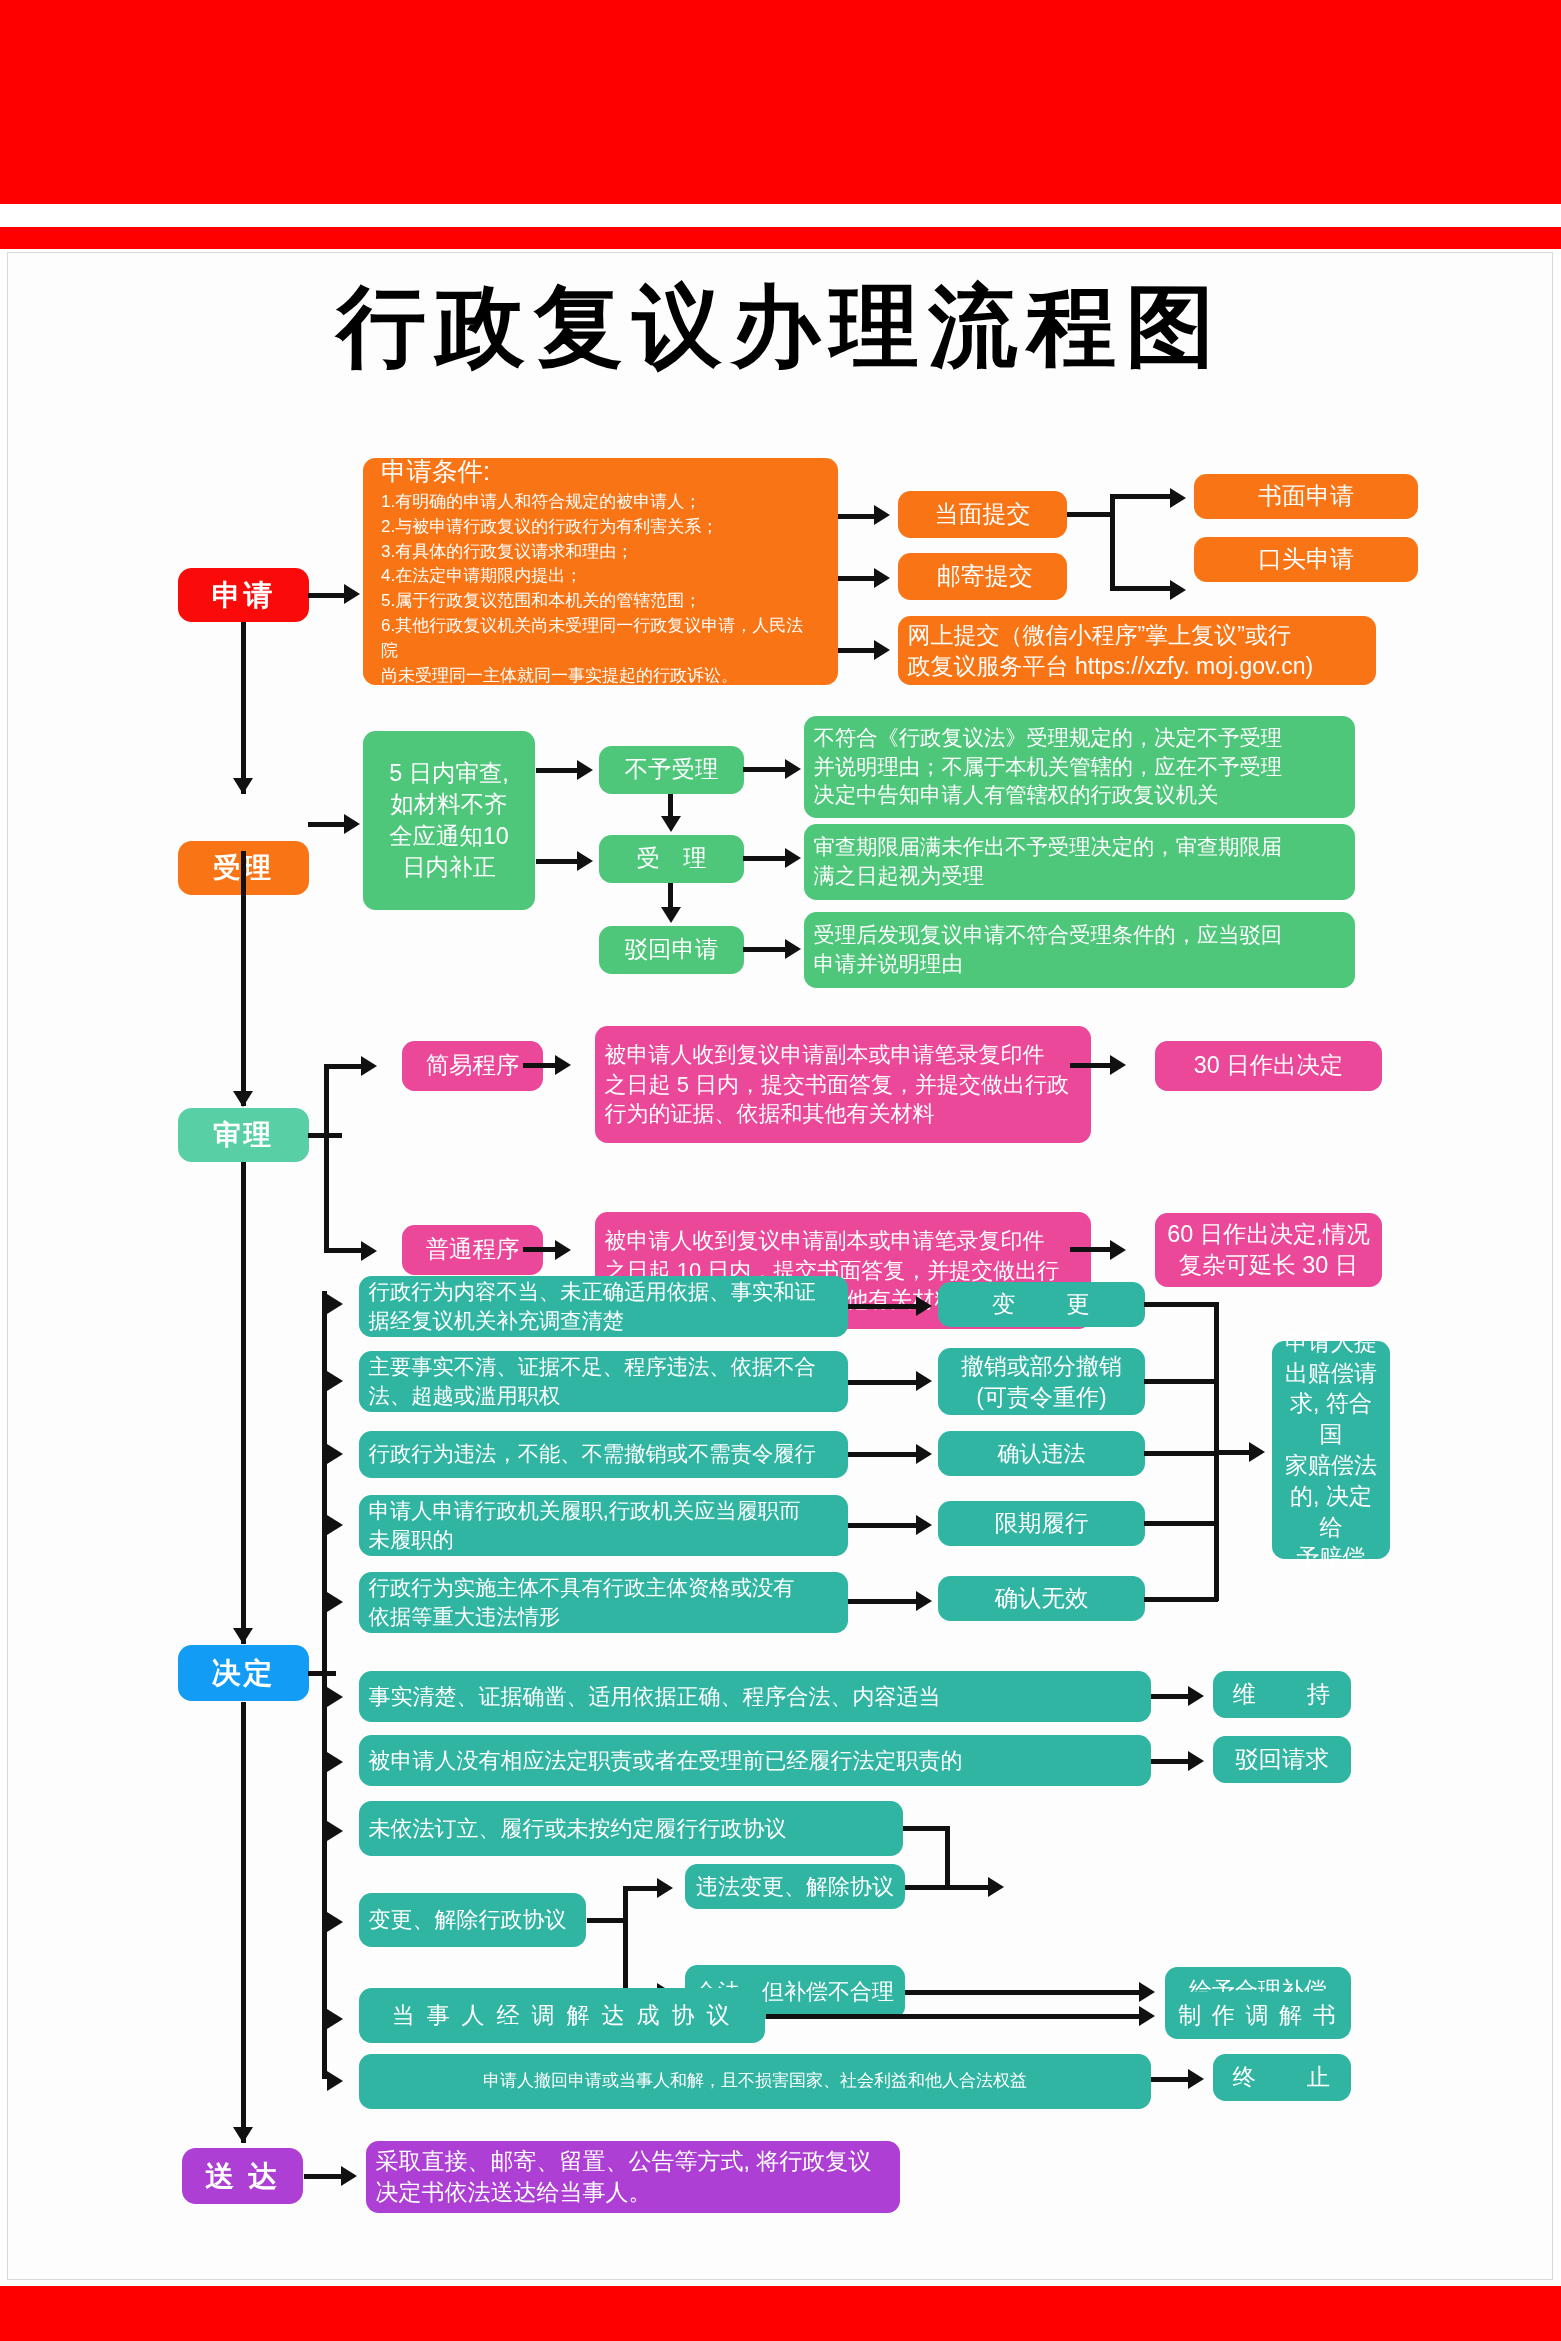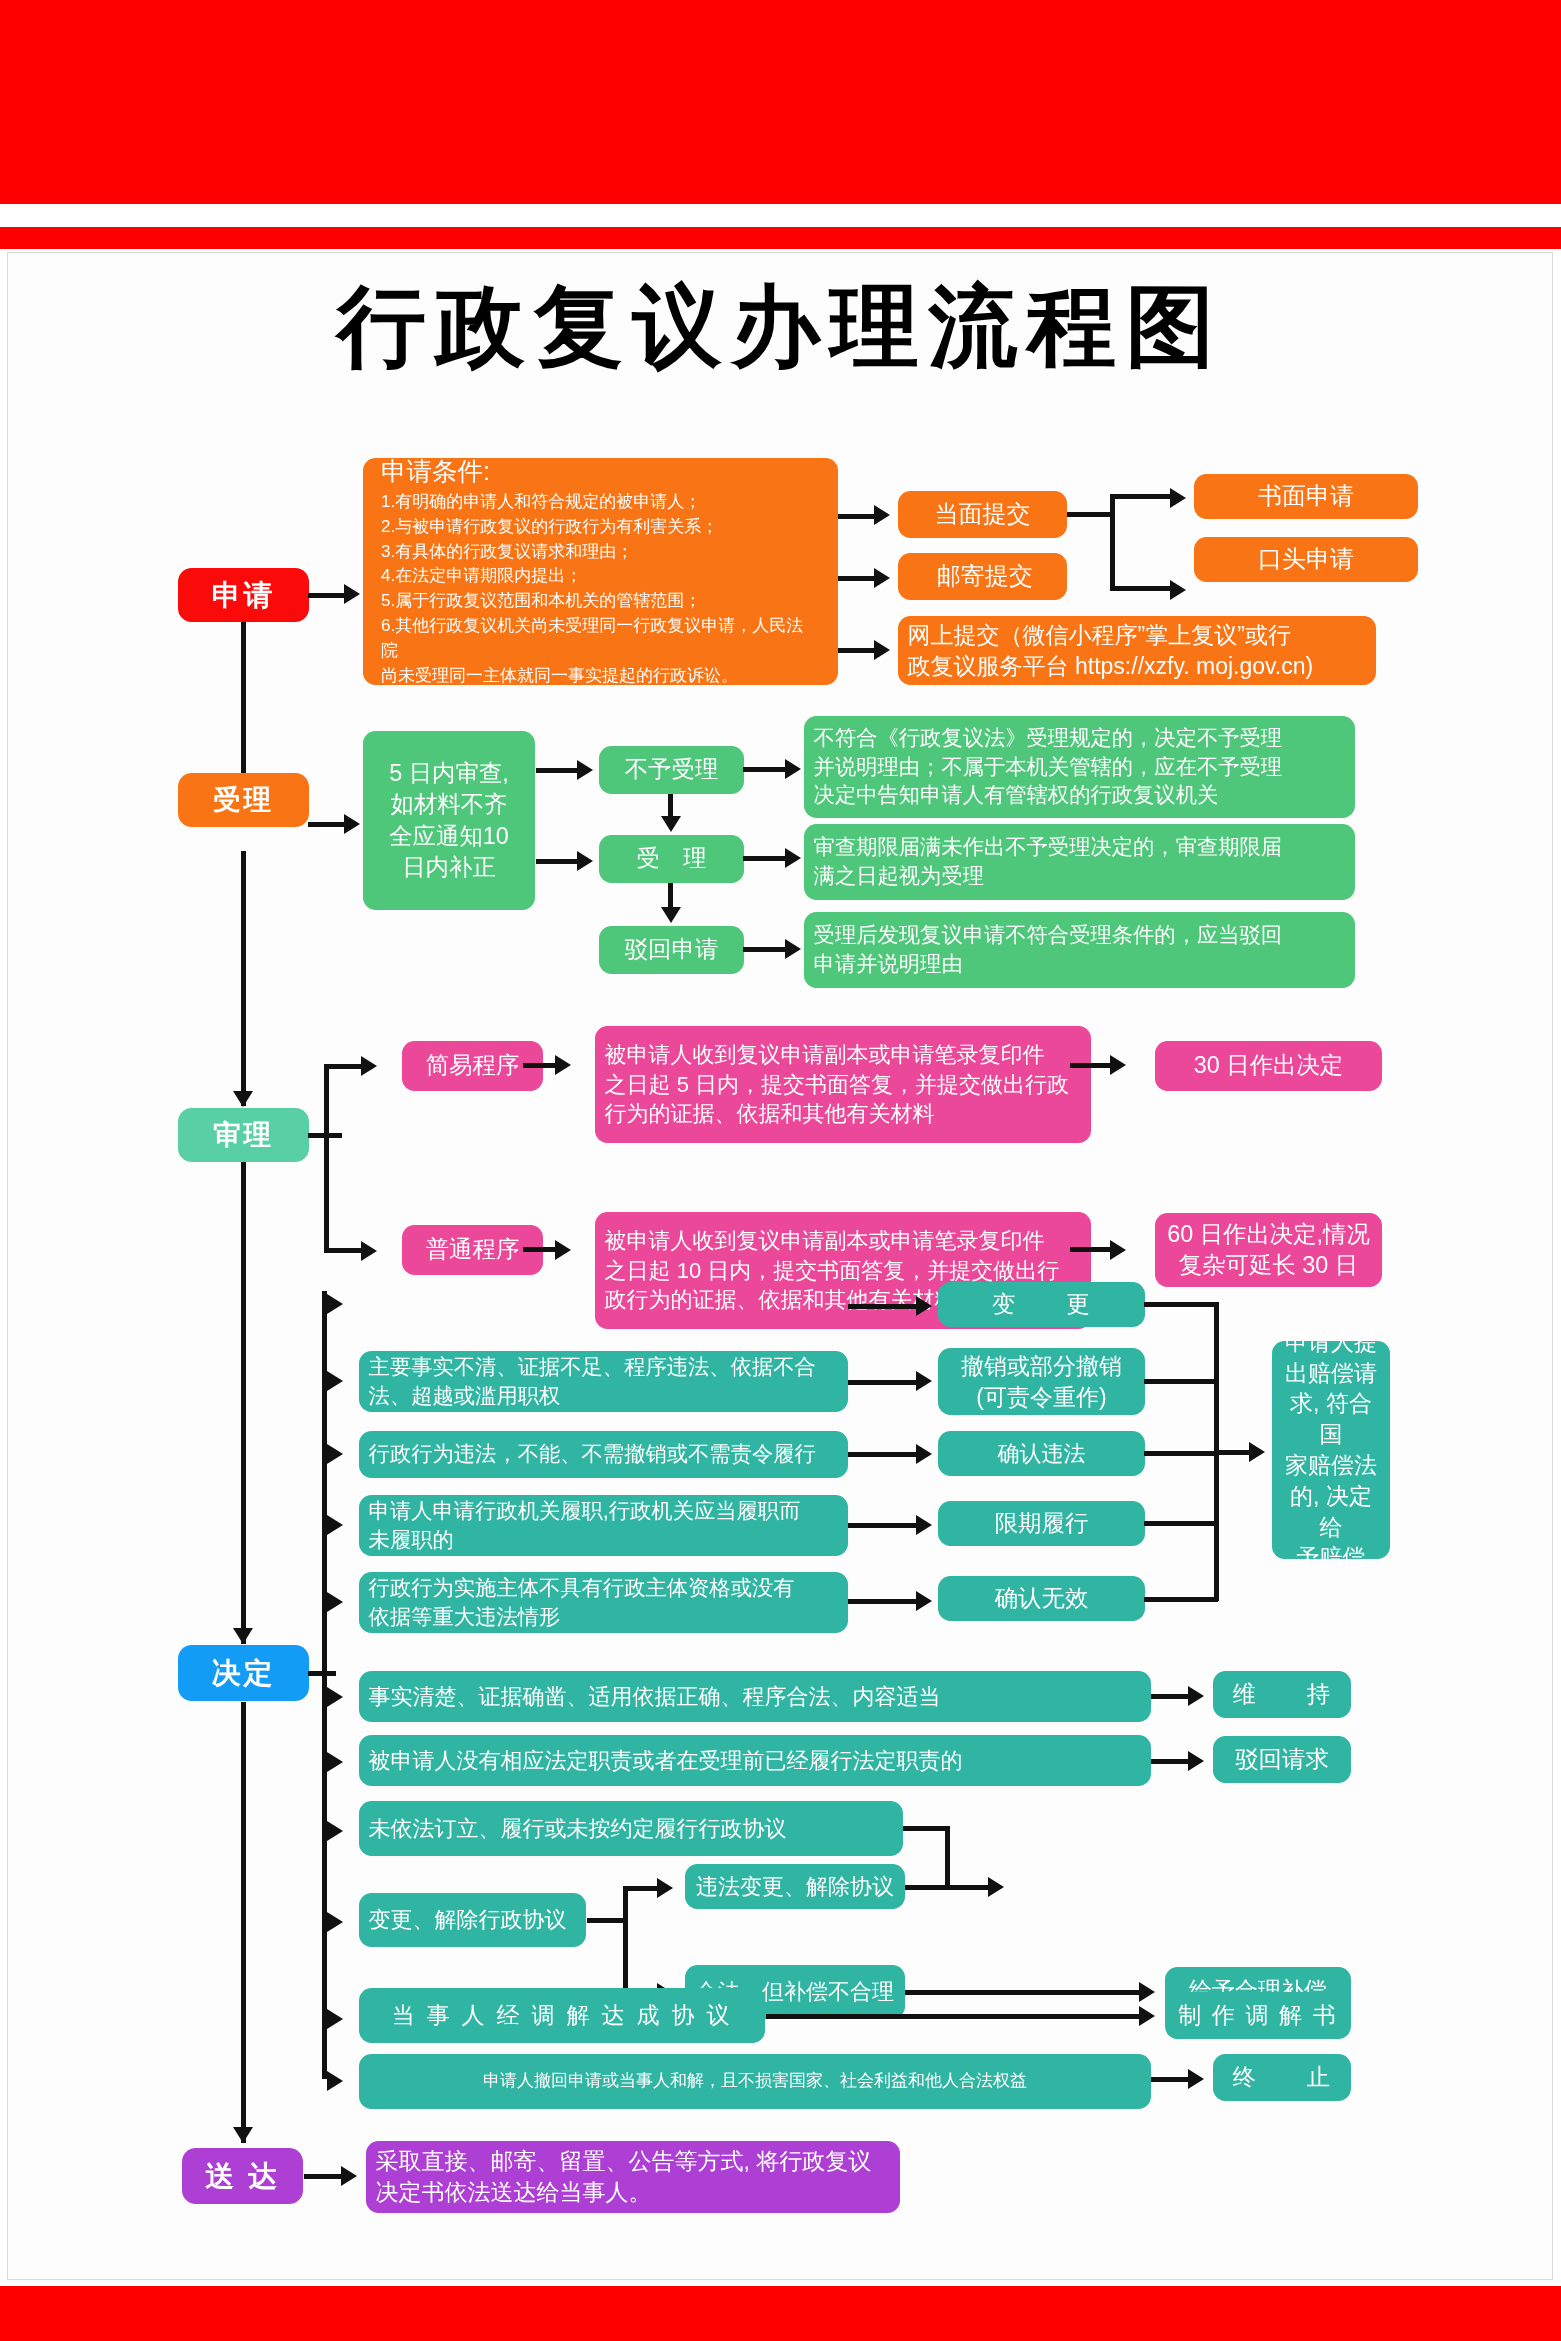--- a/index.html
+++ b/index.html
@@ -104,21 +104,21 @@
   <div class="ln lnh" style="left:1067px;top:512px;width:48px;"></div>
   <div class="ln lnv" style="left:1110px;top:494px;height:96px;"></div>
   <div class="ln lnh" style="left:1110px;top:494px;width:65px;"></div>
   <div class="arw arw-r" style="left:1170px;top:488px;"></div>
   <div class="ln lnh" style="left:1110px;top:586px;width:65px;"></div>
   <div class="arw arw-r" style="left:1170px;top:580px;"></div>
 
   <div class="box c-orange center" style="left:1194px;top:474px;width:224px;height:45px;font-size:24px;">书面申请</div>
   <div class="box c-orange center" style="left:1194px;top:537px;width:224px;height:45px;font-size:24px;">口头申请</div>
 
-  <div class="box stage c-orange" style="left:178px;top:773px;width:131px;height:54px;font-size:27.5px;">受理</div>
+  <div class="box stage c-orange" style="left:178px;top:841px;width:131px;height:54px;font-size:27.5px;">受理</div>
   <div class="ln lnv" style="left:241px;top:851px;height:255px;"></div>
   <div class="arw arw-d" style="left:233px;top:1091px;"></div>
 
   <div class="ln lnh" style="left:308px;top:822px;width:41px;"></div>
   <div class="arw arw-r" style="left:344px;top:814px;"></div>
 
   <div class="box c-green center" style="left:363px;top:731px;width:172px;height:179px;font-size:23.4px;">5 日内审查,
 如材料不齐
 全应通知10
 日内补正</div>
@@ -188,20 +188,22 @@
 复杂可延长 30 日</div>
 
   <div class="box stage c-blue" style="left:178px;top:1645px;width:131px;height:56px;font-size:29px;">决定</div>
   <div class="ln lnv" style="left:241px;top:1702px;height:441px;"></div>
   <div class="arw arw-d" style="left:233px;top:2127px;"></div>
 
   <div class="ln lnh" style="left:308px;top:1671px;width:27.5px;"></div>
   <div class="ln lnv" style="left:322px;top:1291px;height:788px;"></div>
 
   <div class="arw arw-r" style="left:327px;top:1294px;"></div>
+  <div class="box c-teal" style="left:359px;top:1276px;width:489px;height:61px;font-size:21.3px;">行政行为内容不当、未正确适用依据、事实和证
+据经复议机关补充调查清楚</div>
 
   <div class="arw arw-r" style="left:327px;top:1371px;"></div>
   <div class="box c-teal" style="left:359px;top:1351px;width:489px;height:61px;font-size:21.3px;">主要事实不清、证据不足、程序违法、依据不合
 法、超越或滥用职权</div>
 
   <div class="arw arw-r" style="left:327px;top:1444px;"></div>
   <div class="box c-teal" style="left:359px;top:1431px;width:489px;height:47px;font-size:21.3px;">行政行为违法，不能、不需撤销或不需责令履行</div>
 
   <div class="arw arw-r" style="left:327px;top:1515px;"></div>
   <div class="box c-teal" style="left:359px;top:1495px;width:489px;height:61px;font-size:21.3px;">申请人申请行政机关履职,行政机关应当履职而

